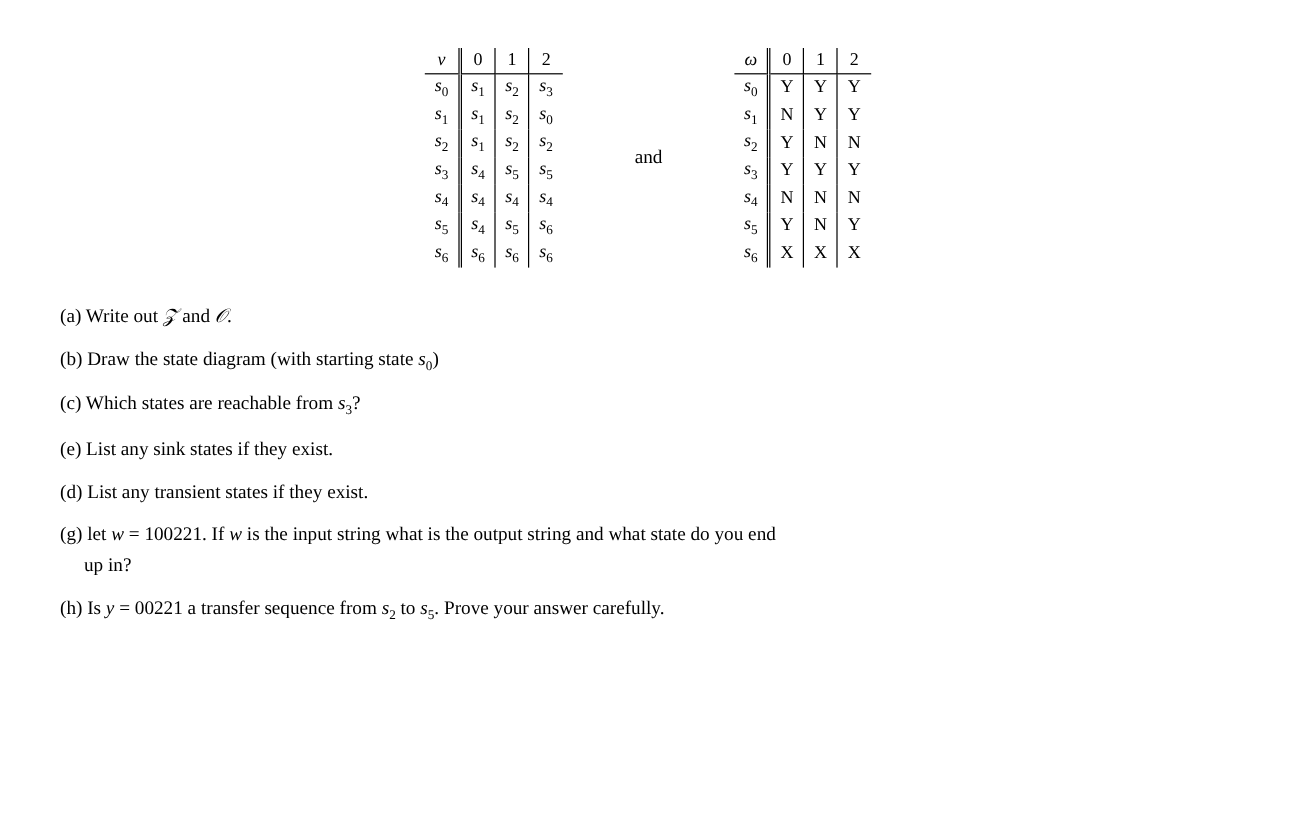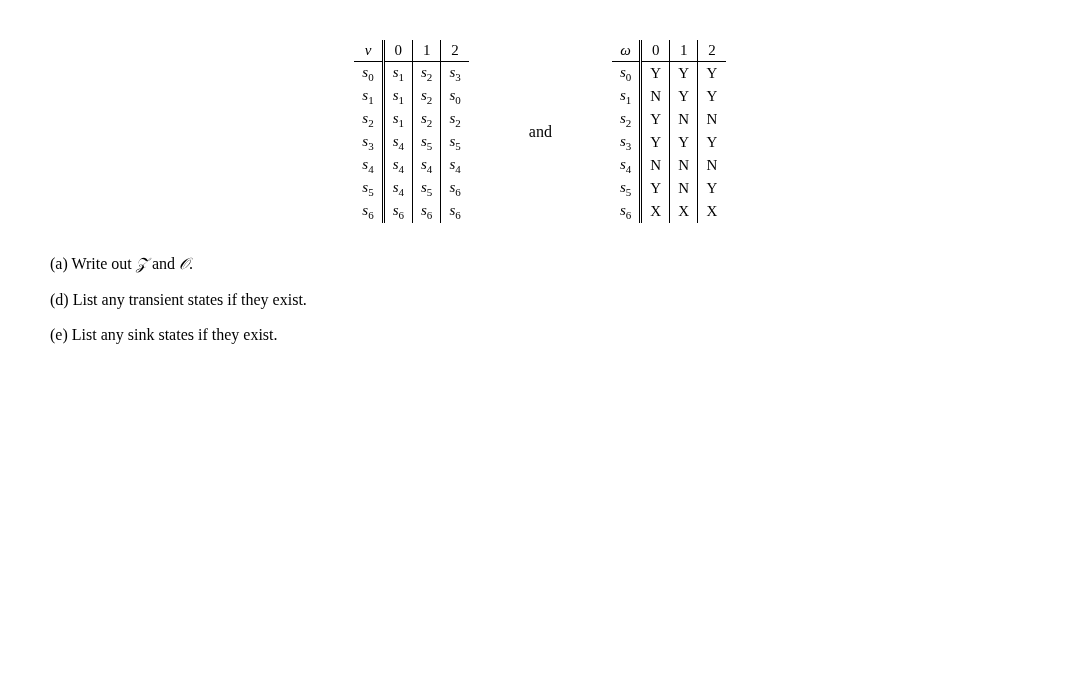--- a/index.html
+++ b/index.html
@@ -197,19 +197,32 @@
         </tr>
       </tbody>
     </table>
   </div>
 
   <ul class="parts-list">
     <li>
       (a) Write out <i>𝒵</i> and <i>𝒪</i>.
     </li>
     <li>
+      (b) Draw the state diagram (with starting state <i>s</i><sub>0</sub>)
+    </li>
+    <li>
+      (c) Which states are reachable from <i>s</i><sub>3</sub>?
+    </li>
+    <li>
+      (e) List any sink states if they exist.
+    </li>
+    <li>
       (d) List any transient states if they exist.
     </li>
     <li>
-      (e) List any sink states if they exist.
+      (g) let <i>w</i> = 100221. If <i>w</i> is the input string what is the output string and what state do you end<br>
+      &nbsp;&nbsp;&nbsp;&nbsp;&nbsp;up in?
+    </li>
+    <li>
+      (h) Is <i>y</i> = 00221 a transfer sequence from <i>s</i><sub>2</sub> to <i>s</i><sub>5</sub>. Prove your answer carefully.
     </li>
   </ul>
 </div>
 
 </body></html>

